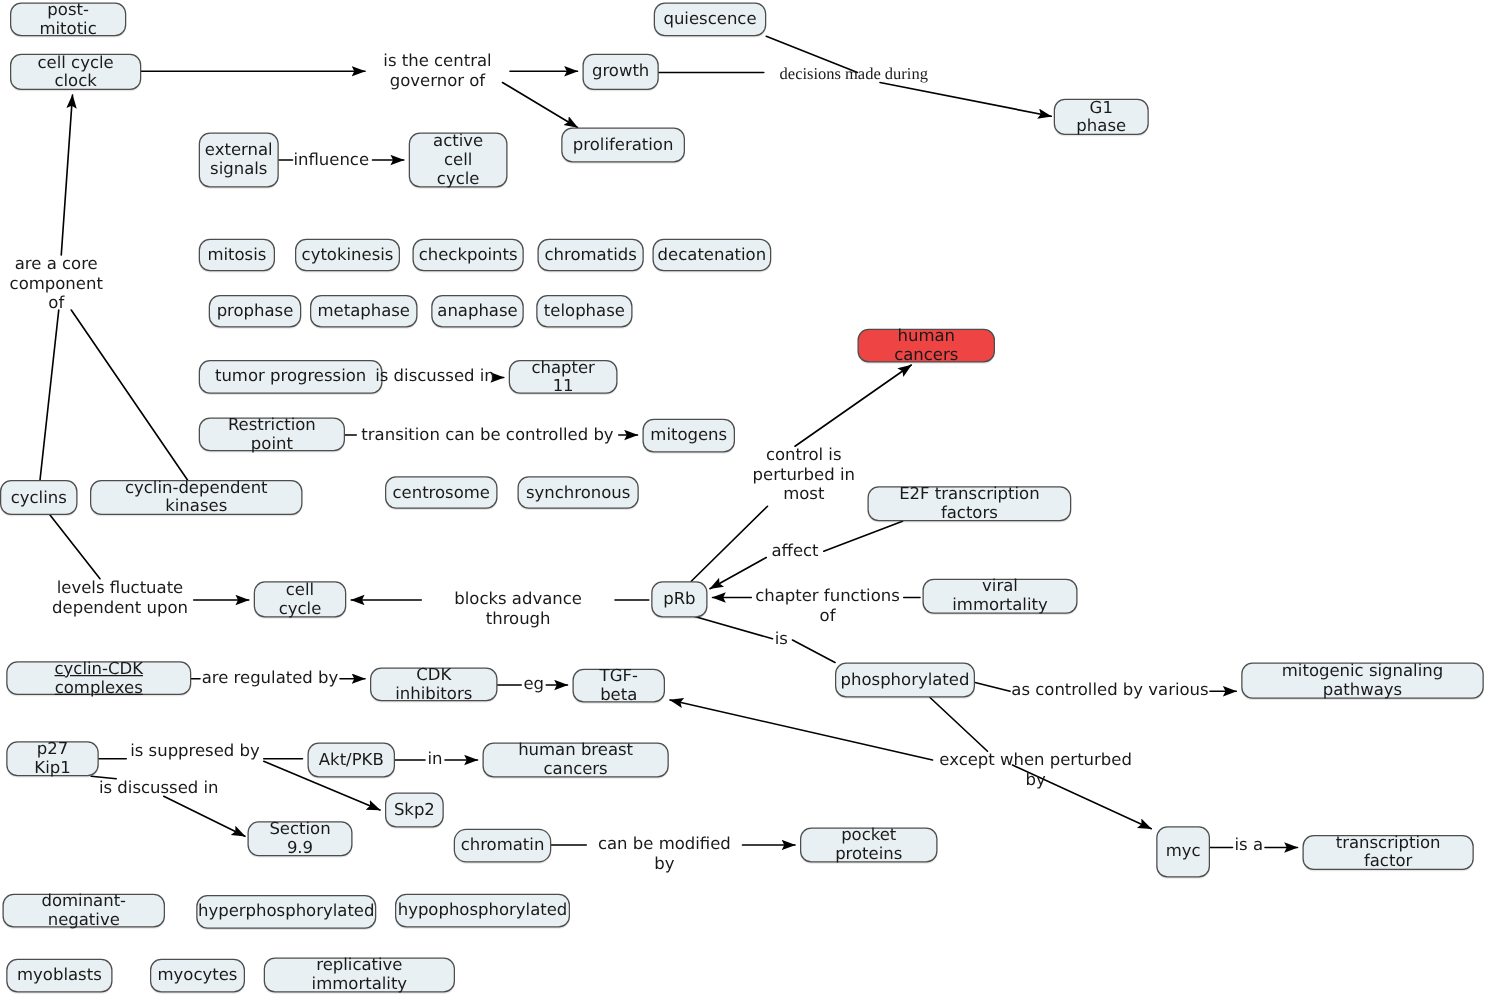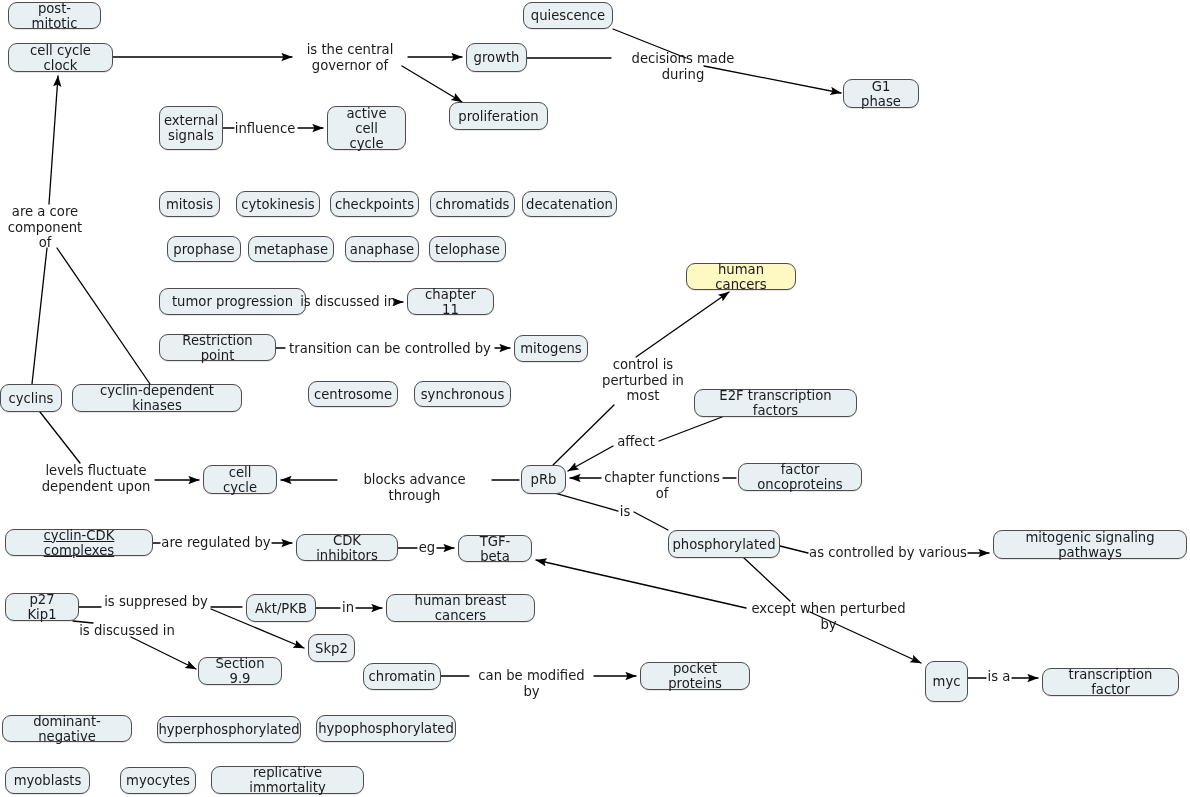--- a/index.html
+++ b/index.html
@@ -127,33 +127,33 @@
 cycle</div>
       <div class="node" style="left: 159px; top: 191px; width: 61px; height: 26px; background: rgb(233, 240, 243); border-color: rgb(77, 77, 77);">mitosis</div>
       <div class="node" style="left: 236px; top: 191px; width: 84px; height: 26px; background: rgb(233, 240, 243); border-color: rgb(77, 77, 77);">cytokinesis</div>
       <div class="node" style="left: 330px; top: 191px; width: 89px; height: 26px; background: rgb(233, 240, 243); border-color: rgb(77, 77, 77);">checkpoints</div>
       <div class="node" style="left: 430px; top: 191px; width: 85px; height: 26px; background: rgb(233, 240, 243); border-color: rgb(77, 77, 77);">chromatids</div>
       <div class="node" style="left: 522px; top: 191px; width: 95px; height: 26px; background: rgb(233, 240, 243); border-color: rgb(77, 77, 77);">decatenation</div>
       <div class="node" style="left: 167px; top: 236px; width: 74px; height: 26px; background: rgb(233, 240, 243); border-color: rgb(77, 77, 77);">prophase</div>
       <div class="node" style="left: 248px; top: 236px; width: 86px; height: 26px; background: rgb(233, 240, 243); border-color: rgb(77, 77, 77);">metaphase</div>
       <div class="node" style="left: 345px; top: 236px; width: 74px; height: 26px; background: rgb(233, 240, 243); border-color: rgb(77, 77, 77);">anaphase</div>
       <div class="node" style="left: 429px; top: 236px; width: 77px; height: 26px; background: rgb(233, 240, 243); border-color: rgb(77, 77, 77);">telophase</div>
-      <div class="node" style="left: 686px; top: 263px; width: 110px; height: 27px; background: #fef9c3; border-color: rgb(77, 77, 77);">human cancers</div>
+      <div class="node" style="left: 686px; top: 263px; width: 110px; height: 27px; background: #ef4444; border-color: rgb(77, 77, 77);">human cancers</div>
       <div class="node" style="left: 159px; top: 288px; width: 147px; height: 27px; background: rgb(233, 240, 243); border-color: rgb(77, 77, 77);">tumor progression</div>
       <div class="node" style="left: 407px; top: 288px; width: 87px; height: 27px; background: rgb(233, 240, 243); border-color: rgb(77, 77, 77);">chapter 11</div>
       <div class="node" style="left: 159px; top: 334px; width: 117px; height: 27px; background: rgb(233, 240, 243); border-color: rgb(77, 77, 77);">Restriction point</div>
       <div class="node" style="left: 514px; top: 335px; width: 74px; height: 27px; background: rgb(233, 240, 243); border-color: rgb(77, 77, 77);">mitogens</div>
       <div class="node" style="left: 694px; top: 389px; width: 163px; height: 28px; background: rgb(233, 240, 243); border-color: rgb(77, 77, 77);">E2F transcription factors</div>
       <div class="node" style="left: 0px; top: 384px; width: 62px; height: 28px; background: rgb(233, 240, 243); border-color: rgb(77, 77, 77);">cyclins</div>
       <div class="node" style="left: 72px; top: 384px; width: 170px; height: 28px; background: rgb(233, 240, 243); border-color: rgb(77, 77, 77);">cyclin-dependent kinases</div>
       <div class="node" style="left: 308px; top: 381px; width: 90px; height: 26px; background: rgb(233, 240, 243); border-color: rgb(77, 77, 77);">centrosome</div>
       <div class="node" style="left: 414px; top: 381px; width: 97px; height: 26px; background: rgb(233, 240, 243); border-color: rgb(77, 77, 77);">synchronous</div>
       <div class="node" style="left: 203px; top: 465px; width: 74px; height: 29px; background: rgb(233, 240, 243); border-color: rgb(77, 77, 77);">cell cycle</div>
       <div class="node" style="left: 521px; top: 465px; width: 45px; height: 29px; background: rgb(233, 240, 243); border-color: rgb(77, 77, 77);">pRb</div>
-      <div class="node" style="left: 738px; top: 463px; width: 124px; height: 28px; background: rgb(233, 240, 243); border-color: rgb(77, 77, 77);">factor oncoproteins</div>
+      <div class="node" style="left: 738px; top: 463px; width: 124px; height: 28px; background: rgb(233, 240, 243); border-color: rgb(77, 77, 77);">viral immortality</div>
       <div class="node" style="left: 5px; top: 529px; width: 148px; height: 27px; background: rgb(233, 240, 243); border-color: rgb(77, 77, 77); text-decoration: underline;">cyclin-CDK complexes</div>
       <div class="node" style="left: 296px; top: 534px; width: 102px; height: 27px; background: rgb(233, 240, 243); border-color: rgb(77, 77, 77);">CDK inhibitors</div>
       <div class="node" style="left: 458px; top: 535px; width: 74px; height: 27px; background: rgb(233, 240, 243); border-color: rgb(77, 77, 77);">TGF-beta</div>
       <div class="node" style="left: 668px; top: 530px; width: 112px; height: 28px; background: rgb(233, 240, 243); border-color: rgb(77, 77, 77);">phosphorylated</div>
       <div class="node" style="left: 993px; top: 530px; width: 194px; height: 29px; background: rgb(233, 240, 243); border-color: rgb(77, 77, 77);">mitogenic signaling pathways</div>
       <div class="node" style="left: 5px; top: 593px; width: 74px; height: 28px; background: rgb(233, 240, 243); border-color: rgb(77, 77, 77);">p27 Kip1</div>
       <div class="node" style="left: 246px; top: 594px; width: 70px; height: 28px; background: rgb(233, 240, 243); border-color: rgb(77, 77, 77);">Akt/PKB</div>
       <div class="node" style="left: 386px; top: 594px; width: 149px; height: 28px; background: rgb(233, 240, 243); border-color: rgb(77, 77, 77);">human breast cancers</div>
       <div class="node" style="left: 308px; top: 634px; width: 47px; height: 28px; background: rgb(233, 240, 243); border-color: rgb(77, 77, 77);">Skp2</div>
       <div class="node" style="left: 198px; top: 657px; width: 84px; height: 28px; background: rgb(233, 240, 243); border-color: rgb(77, 77, 77);">Section 9.9</div>
@@ -164,21 +164,21 @@
       <div class="node" style="left: 2px; top: 715px; width: 130px; height: 27px; background: rgb(233, 240, 243); border-color: rgb(77, 77, 77);">dominant-negative</div>
       <div class="node" style="left: 157px; top: 716px; width: 144px; height: 27px; background: rgb(233, 240, 243); border-color: rgb(77, 77, 77);">hyperphosphorylated</div>
       <div class="node" style="left: 316px; top: 715px; width: 140px; height: 27px; background: rgb(233, 240, 243); border-color: rgb(77, 77, 77);">hypophosphorylated</div>
       <div class="node" style="left: 5px; top: 767px; width: 85px; height: 27px; background: rgb(233, 240, 243); border-color: rgb(77, 77, 77);">myoblasts</div>
       <div class="node" style="left: 120px; top: 767px; width: 76px; height: 27px; background: rgb(233, 240, 243); border-color: rgb(77, 77, 77);">myocytes</div>
       <div class="node" style="left: 211px; top: 766px; width: 153px; height: 28px; background: rgb(233, 240, 243); border-color: rgb(77, 77, 77);">replicative immortality</div>
     </div>
   <div id="edge-labels-group">
       <div class="elabel" style="left: 292px; top: 42px; width: 116px;">is the central
 governor of</div>
-      <div class="elabel" style="left: 611px; top: 51px; width: 144px;">decisions made during</div>
+      <div class="elabel" style="left: 611px; top: 51px; width: 144px; font-family: Liberation Serif, serif;">decisions made during</div>
       <div class="elabel" style="left: 234px; top: 121px; width: 62px;">influence</div>
       <div class="elabel" style="left: 5px; top: 204px; width: 80px;">are a core
 component
 of</div>
       <div class="elabel" style="left: 300px; top: 294px; width: 96px;">is discussed in</div>
       <div class="elabel" style="left: 285px; top: 341px; width: 210px;">transition can be controlled by</div>
       <div class="elabel" style="left: 598px; top: 357px; width: 90px;">control is
 perturbed in
 most</div>
       <div class="elabel" style="left: 613px; top: 434px; width: 46px;">affect</div>

